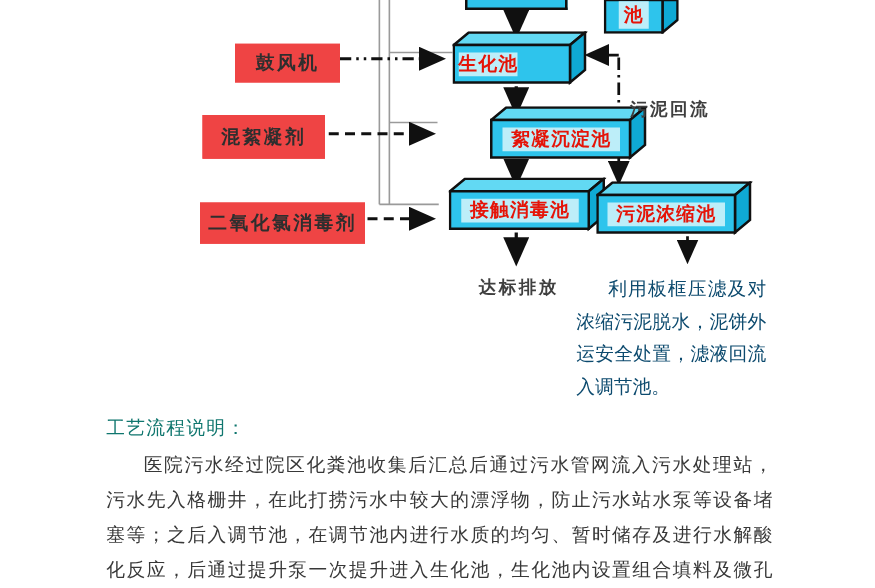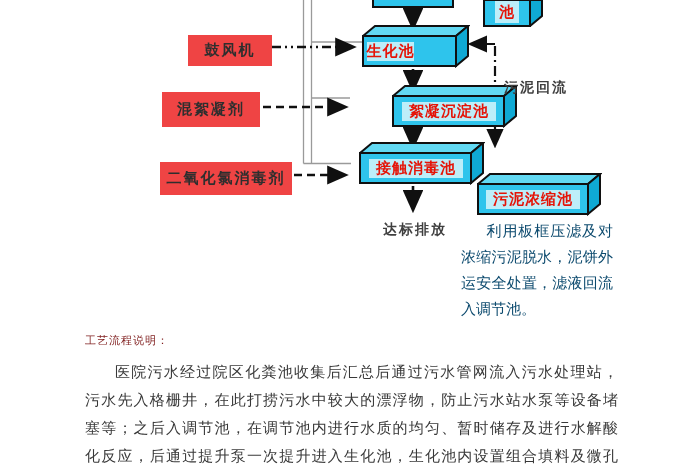--- a/index.html
+++ b/index.html
@@ -19,22 +19,22 @@
   .inputbox{position:absolute;z-index:2;display:flex;align-items:center;justify-content:center;
             background:#ef4444;border:2px solid #ef4444;color:#2e2e2e;font-weight:bold;
             font-size:15px;letter-spacing:2px;white-space:nowrap;}
   .inputbox.thick{border-width:3px;}
   
   .ann{position:absolute;z-index:2;color:#3f3f3f;font-size:14px;white-space:nowrap;}
   .ann.bold{font-weight:bold;letter-spacing:2px;}
   #sludge-note{position:absolute;z-index:2;width:152px;color:#0c4a6e;font-size:15px;
                line-height:26px;text-indent:1.7em;text-align:justify;white-space:normal;}
   
-  #desc-heading{position:absolute;z-index:2;left:85px;top:333px;color:#7f1d1d;
-                font-size:11px;font-family:Liberation Sans, sans-serif;letter-spacing:1px;}
+  #desc-heading{position:absolute;z-index:2;left:85px;top:333px;color:#0f766e;
+                font-size:15px;font-family:Liberation Sans, sans-serif;letter-spacing:1px;}
   #desc-para{position:absolute;z-index:2;left:85px;top:358px;width:534px;color:#383838;
              font-size:15px;line-height:28px;text-indent:2em;text-align:justify;
              font-family:"DejaVu Serif",serif;letter-spacing:1px;}
 </style>
 </head>
 <body>
 
 <div id="page">
 
   <svg id="lines" width="700" height="330">
@@ -101,21 +101,21 @@
 
   <div class="box3d" style="left:334px;top:142px;margin-left:25px;">
     <svg width="126" height="43">
       <polygon points="1,11 13,1 124,1 112,11" fill="#62d9f3" stroke="#101010" stroke-width="2"></polygon>
       <polygon points="112,11 124,1 124,31 112,41" fill="#0fa9d4" stroke="#101010" stroke-width="2"></polygon>
       <rect x="1" y="11" width="111" height="30" fill="#2ec4ec" stroke="#101010" stroke-width="2"></rect>
     </svg>
     <span class="boxlabel" style="left:10px;top:17px;width:94px;height:19px;">接触消毒池</span>
   </div>
 
-  <div class="box3d" style="left:477px;top:145px;margin-top:28px;">
+  <div class="box3d" style="left:477px;top:145px;">
     <svg width="125" height="43">
       <polygon points="1,11 13,1 123,1 111,11" fill="#62d9f3" stroke="#101010" stroke-width="2"></polygon>
       <polygon points="111,11 123,1 123,31 111,41" fill="#0fa9d4" stroke="#101010" stroke-width="2"></polygon>
       <rect x="1" y="11" width="110" height="30" fill="#2ec4ec" stroke="#101010" stroke-width="2"></rect>
     </svg>
     <span class="boxlabel" style="left:9px;top:17px;width:94px;height:19px;">污泥浓缩池</span>
   </div>
 
   <div class="inputbox" style="left:188px;top:35px;width:80px;height:27px;">鼓风机</div>
   <div class="inputbox thick" style="left:162px;top:92px;width:92px;height:29px;">混絮凝剂</div>

